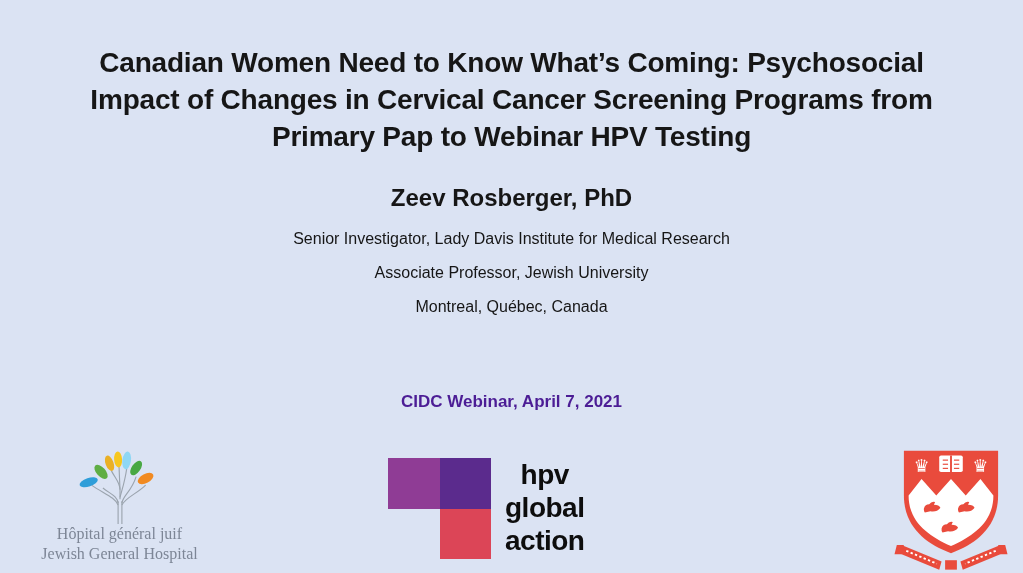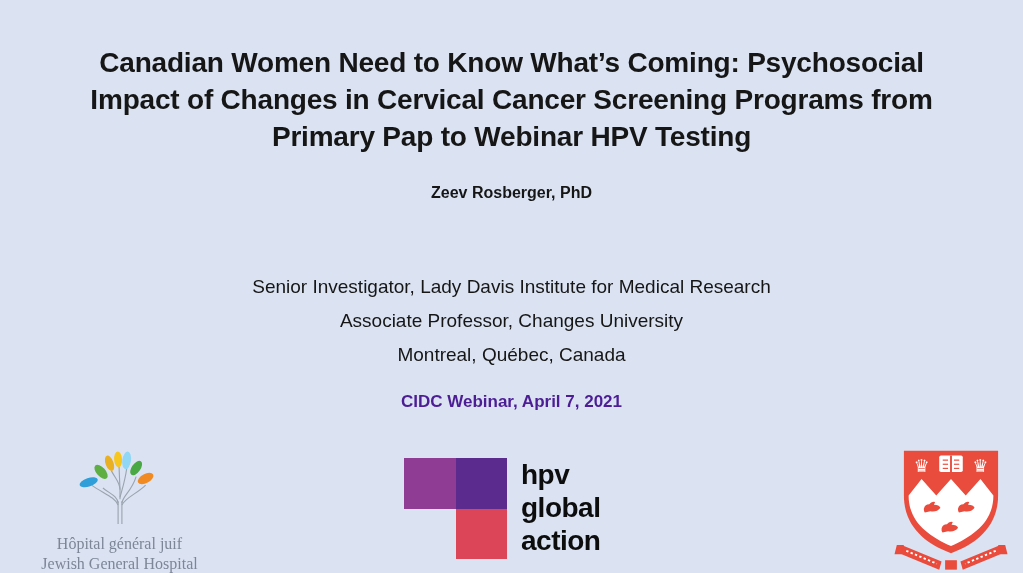--- a/index.html
+++ b/index.html
@@ -8,42 +8,42 @@
     position:relative;width:1023px;height:573px;background:#dbe3f3;
     overflow:hidden;margin:0 auto;color:#1a1a1a;
   }
   .title{
     position:absolute;top:44px;left:0;right:0;text-align:center;
     font-size:28px;line-height:37px;font-weight:600;color:#161616;
     letter-spacing:-0.2px;
   }
   .author{
     position:absolute;top:184px;left:0;right:0;text-align:center;
-    font-size:16px;font-weight:600;color:#161616;
+    font-size:24px;font-weight:600;color:#161616;
   }
   .affiliations{
     position:absolute;top:222px;left:0;right:0;text-align:center;
-    font-size:19px;line-height:34px;color:#161616;font-weight:500;margin-top:48px;
+    font-size:16px;line-height:34px;color:#161616;font-weight:500;
   }
   .event{
     position:absolute;top:392px;left:0;right:0;text-align:center;
     font-size:17px;font-weight:600;color:#4c1d95;
   }
   
   .jgh{
     position:absolute;left:22px;top:450px;width:195px;text-align:center;
   }
   .jgh svg{display:block;margin:0 auto;}
   .jgh-text{
     font-family:"Liberation Serif",serif;color:#7d8696;
-    font-size:16px;line-height:19.5px;margin-top:10px;
+    font-size:16px;line-height:19.5px;margin-top:0;
   }
   
   .hpv{
-    position:absolute;left:404px;top:456px;display:flex;align-items:center;
+    position:absolute;left:388px;top:456px;display:flex;align-items:center;text-align:center;
   }
   .hpv-text{
     margin-left:14px;font-size:28px;line-height:33px;font-weight:700;
     color:#0d0d0d;letter-spacing:-0.5px;
   }
   
   .mcgill{position:absolute;left:892px;top:446px;}
 </style>
 </head>
 <body>
@@ -53,21 +53,21 @@
   <div class="title">
     <div>Canadian Women Need to Know What’s Coming: Psychosocial</div>
     <div>Impact of Changes in Cervical Cancer Screening Programs from</div>
     <div>Primary Pap to Webinar HPV Testing</div>
   </div>
 
   <div class="author">Zeev Rosberger, PhD</div>
 
   <div class="affiliations">
     <div>Senior Investigator, Lady Davis Institute for Medical Research</div>
-    <div>Associate Professor, Changes University</div>
+    <div>Associate Professor, Jewish University</div>
     <div>Montreal, Québec, Canada</div>
   </div>
 
   <div class="event">CIDC Webinar, April 7, 2021</div>
 
   <div class="jgh">
     <svg width="86" height="74" viewBox="0 0 90 78">
       <g stroke="#9ba4ae" stroke-width="1.2" fill="none">
         <path d="M43 78 L43 54"></path>
         <path d="M47 78 L47 54"></path>

